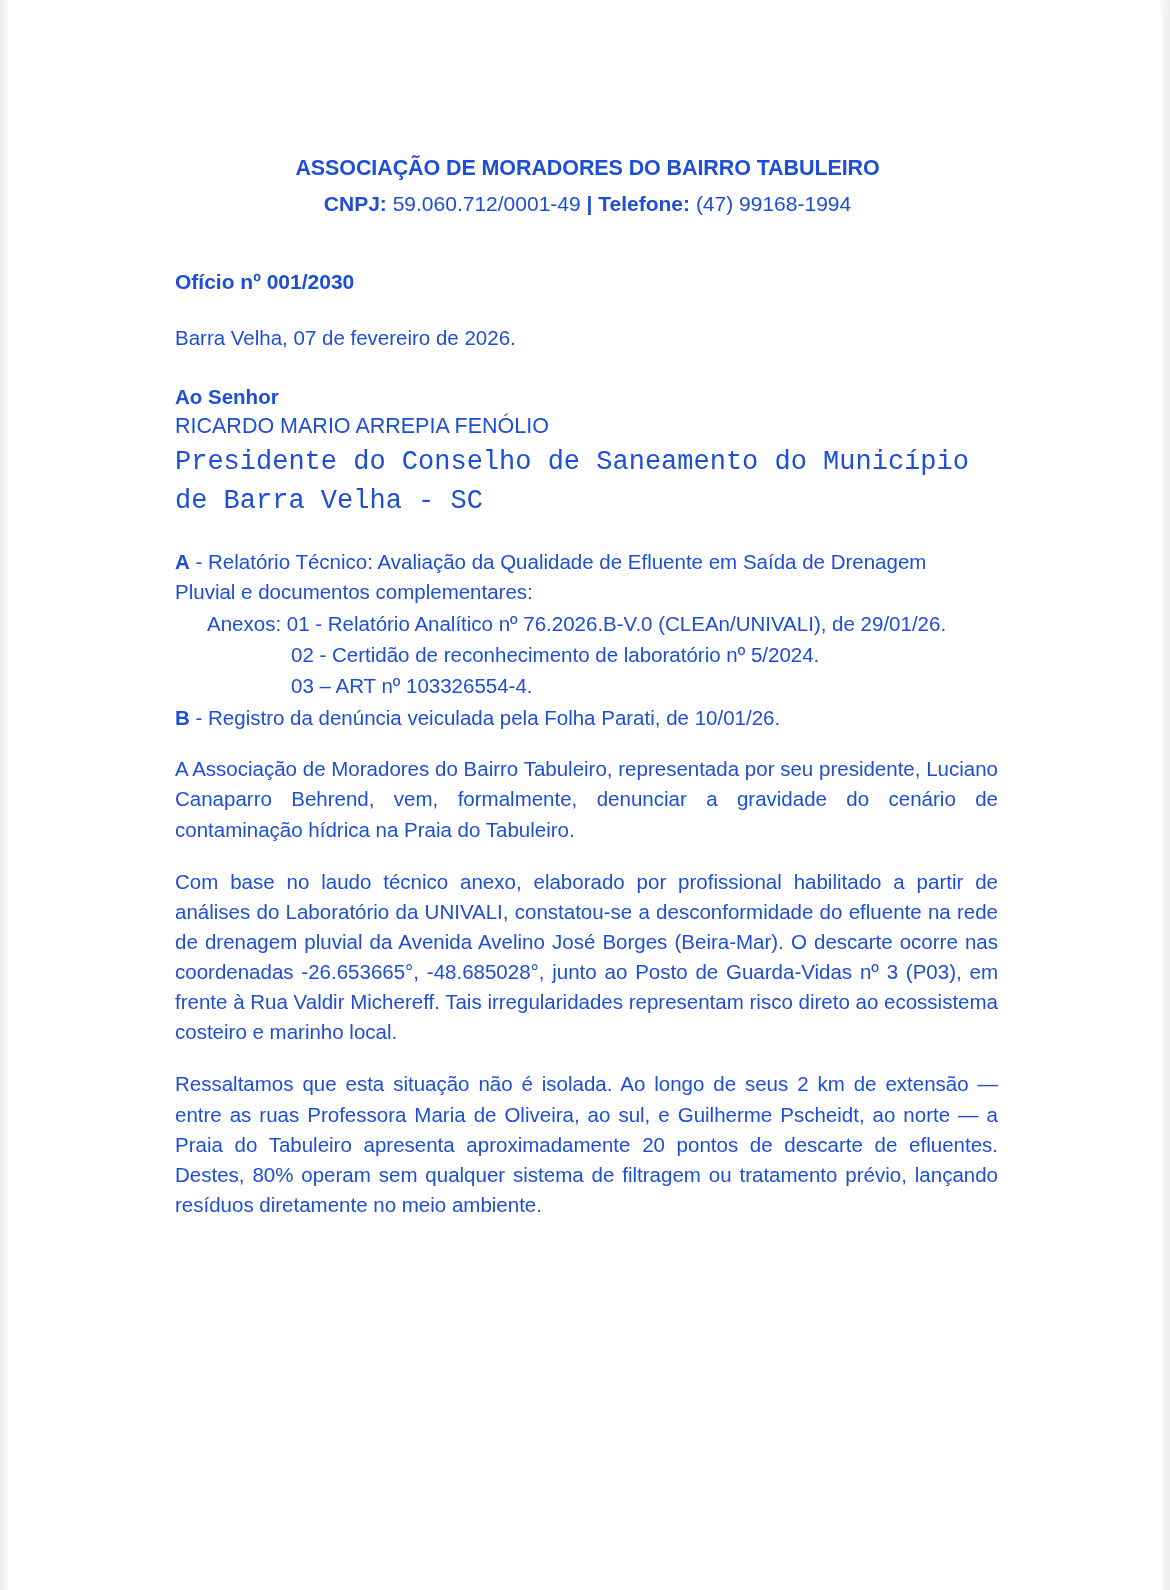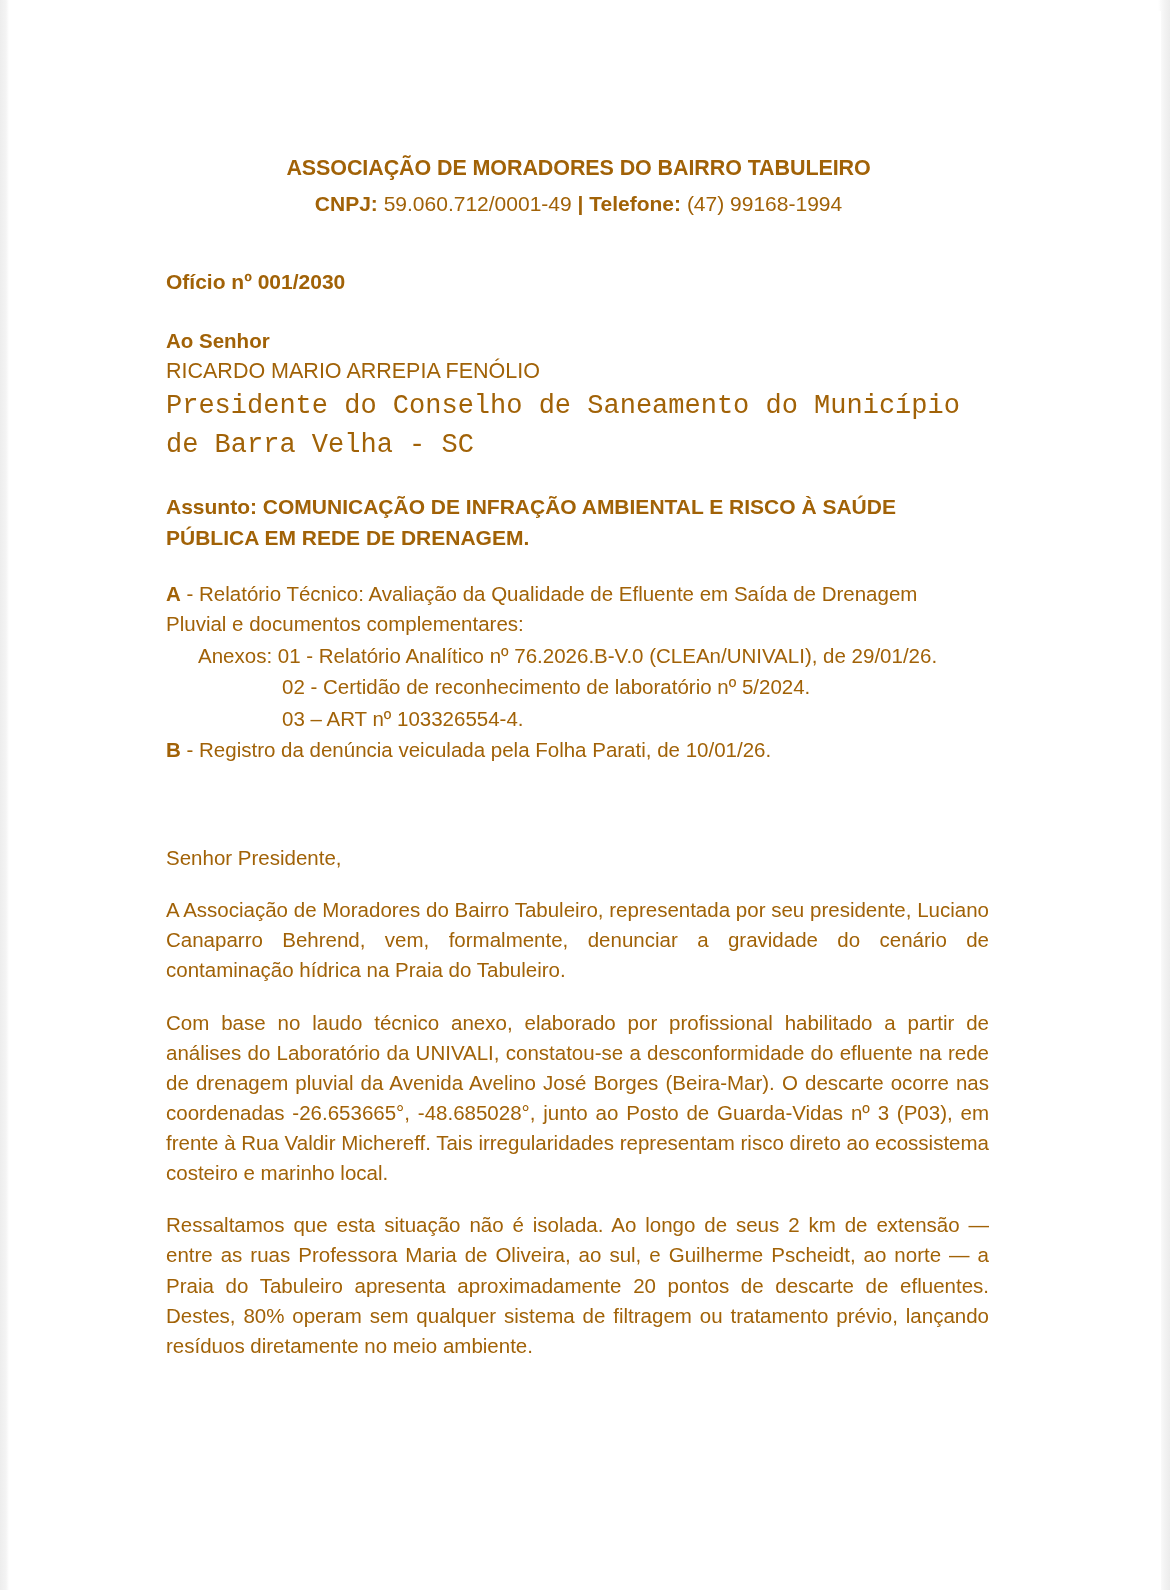--- a/index.html
+++ b/index.html
@@ -27,24 +27,24 @@
     left: 9px;
     top: 11px;
     width: 1152px;
     height: 1579px;
     background: #ffffff;
     box-sizing: border-box;
     overflow: hidden;
   }
   .doc-body {
     position: absolute;
-    left: 157px;
+    left: 166px;
     top: 0;
     width: 825px;
-    color: #a16207;
+    color: #1d4ed8;
     font-size: 20.5px;
     line-height: 1.45;
   }
 
   
   .letterhead {
     text-align: center;
     padding-top: 142px;
   }
   .org-name {
@@ -142,43 +142,42 @@
   <div class="page-sheet">
     <div class="doc-body">
 
       <div class="letterhead">
         <div class="org-name">ASSOCIAÇÃO DE MORADORES DO BAIRRO TABULEIRO</div>
         <div class="org-contact"><span class="lbl">CNPJ:</span><span> 59.060.712/0001-49 </span><span class="lbl">| </span><span class="lbl">Telefone:</span><span> (47) 99168-1994</span></div>
       </div>
 
       <div class="ref-line">Ofício nº 001/2030</div>
 
+      <div class="date-line">Barra Velha, 07 de fevereiro de 2026.</div>
 
       <div class="addressee">
         <div class="salut">Ao Senhor</div>
         <div class="name">RICARDO MARIO ARREPIA FENÓLIO</div>
         <div class="role">Presidente do Conselho de Saneamento do Município de Barra Velha - SC</div>
       </div>
 
-      <div class="subject"><span>Assunto:</span><span> COMUNICAÇÃO DE INFRAÇÃO AMBIENTAL E RISCO À SAÚDE PÚBLICA EM REDE DE DRENAGEM.</span></div>
 
       <div class="annex-block">
 
         <div class="annex-a"><span class="marker">A</span><span> - Relatório Técnico: Avaliação da Qualidade de Efluente em Saída de Drenagem Pluvial e documentos complementares:</span></div>
 
         <div class="annex-sub-1">Anexos: 01 - Relatório Analítico nº 76.2026.B-V.0 (CLEAn/UNIVALI), de 29/01/26.</div>
 
         <div class="annex-sub-2">02 - Certidão de reconhecimento de laboratório nº 5/2024.</div>
 
         <div class="annex-sub-3">03 – ART nº 103326554-4.</div>
 
         <div class="annex-b"><span class="marker">B</span><span> - Registro da denúncia veiculada pela Folha Parati, de 10/01/26.</span></div>
       </div>
 
-      <div class="greeting">Senhor Presidente,</div>
 
       <div class="para">A Associação de Moradores do Bairro Tabuleiro, representada por seu presidente, Luciano Canaparro Behrend, vem, formalmente, denunciar a gravidade do cenário de contaminação hídrica na Praia do Tabuleiro.</div>
 
       <div class="para">Com base no laudo técnico anexo, elaborado por profissional habilitado a partir de análises do Laboratório da UNIVALI, constatou-se a desconformidade do efluente na rede de drenagem pluvial da Avenida Avelino José Borges (Beira-Mar). O descarte ocorre nas coordenadas -26.653665°, -48.685028°, junto ao Posto de Guarda-Vidas nº 3 (P03), em frente à Rua Valdir Michereff. Tais irregularidades representam risco direto ao ecossistema costeiro e marinho local.</div>
 
       <div class="para">Ressaltamos que esta situação não é isolada. Ao longo de seus 2 km de extensão — entre as ruas Professora Maria de Oliveira, ao sul, e Guilherme Pscheidt, ao norte — a Praia do Tabuleiro apresenta aproximadamente 20 pontos de descarte de efluentes. Destes, 80% operam sem qualquer sistema de filtragem ou tratamento prévio, lançando resíduos diretamente no meio ambiente.</div>
 
     </div>
   </div>
 </div>

